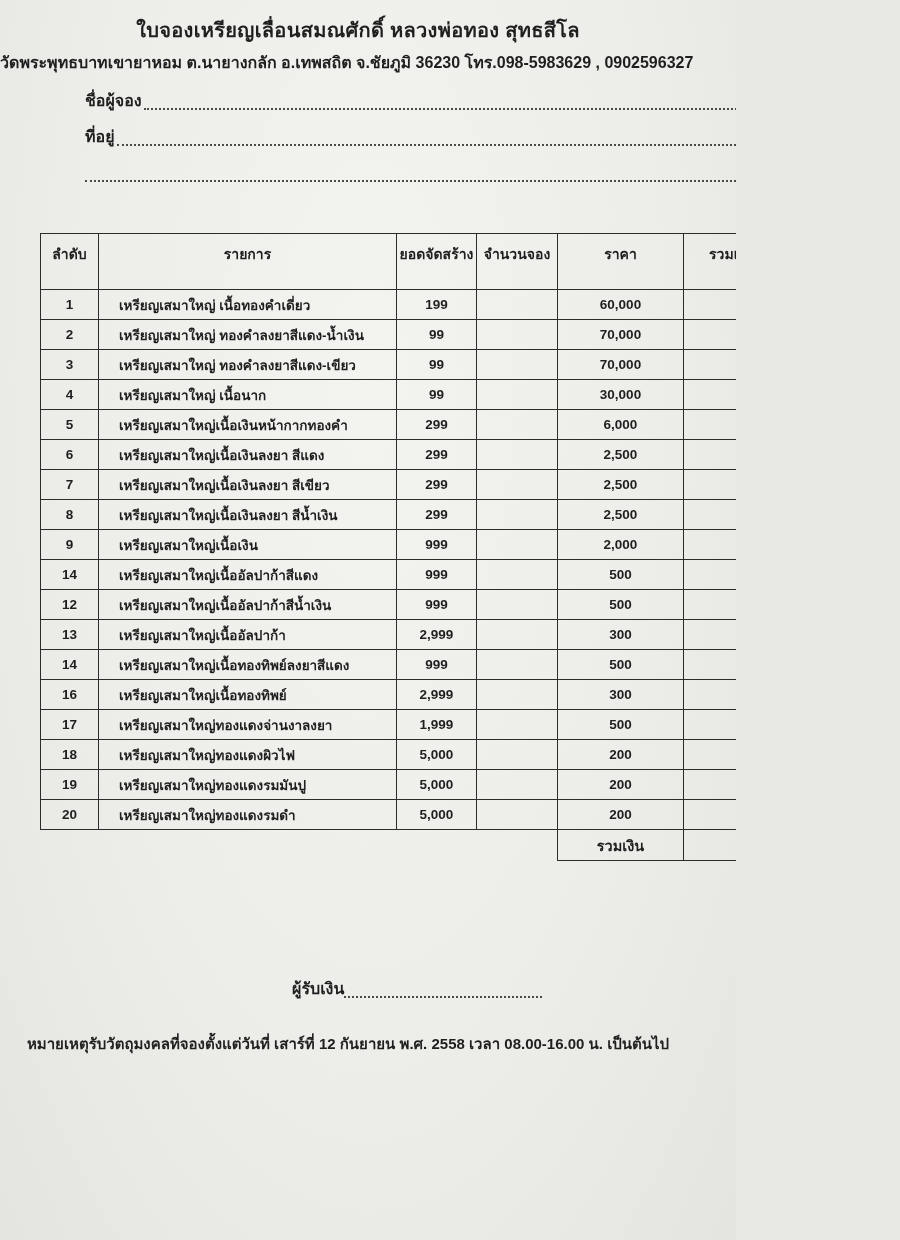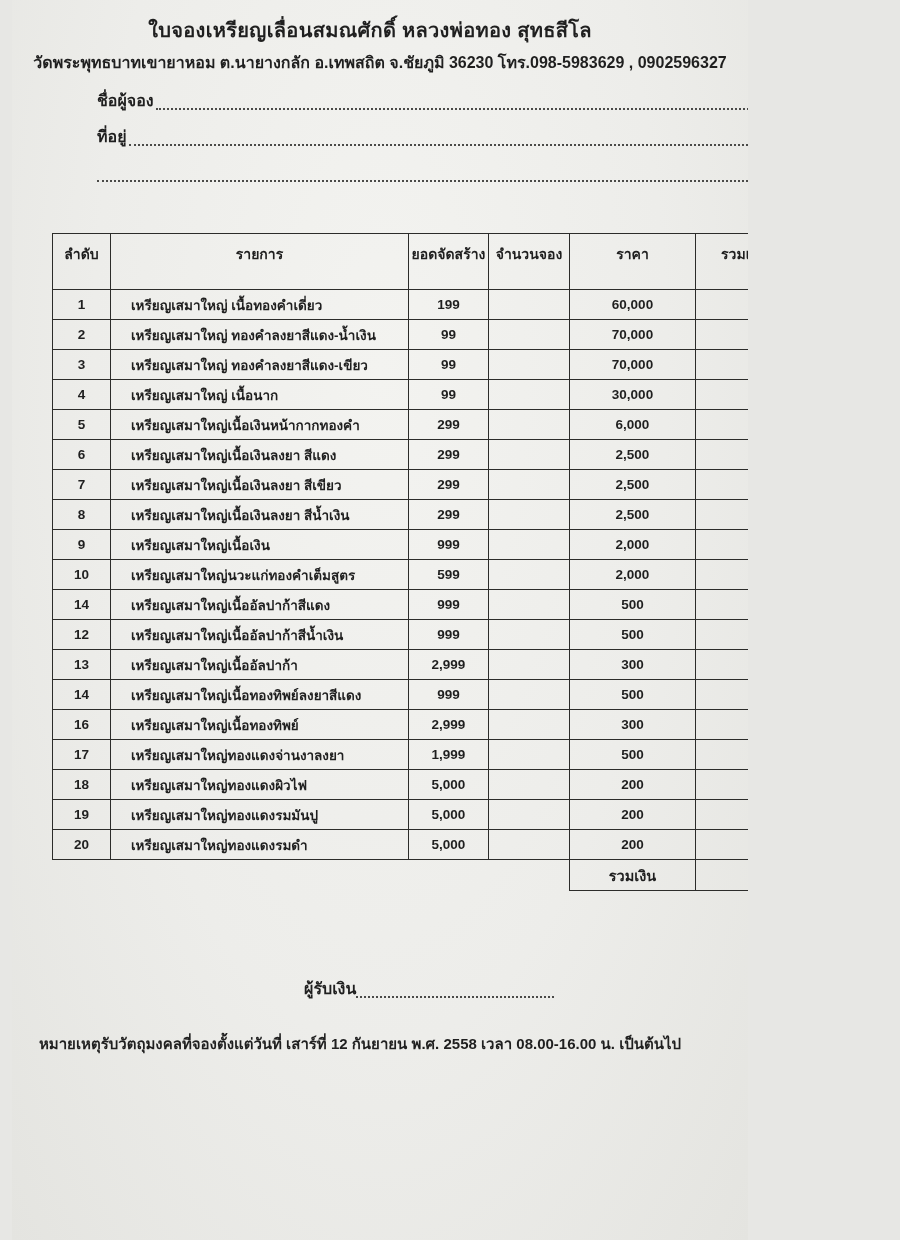--- a/index.html
+++ b/index.html
@@ -9,35 +9,33 @@
     color: #1f1f1f;
     background: #e7e7e4;
   }
   .page {
     position: relative;
     width: 736px;
     height: 1240px;
     overflow: hidden;
     background:
       radial-gradient(ellipse at 50% 30%, #f3f3f0 0%, #ededea 55%, #e4e4e0 100%);
-    margin-left: 12px;
   }
   
   .title {
     position: absolute;
     top: 14px; left: 0; right: 20px;
     text-align: center;
     font-size: 20px;
     font-weight: 700;
     letter-spacing: 0.3px;
   }
   .subtitle {
     position: absolute;
     top: 50px; left: 0; right: 0;
-    text-align: center;
     font-size: 16px;
     font-weight: 700;
   }
   
   .field-line {
     position: absolute;
     left: 85px;
     display: flex;
     align-items: flex-end;
     font-size: 16px;
@@ -238,28 +236,20 @@
     </tr>
         <tr>
       <td class="cell-no">9</td>
       <td class="cell-item">เหรียญเสมาใหญ่เนื้อเงิน</td>
       <td class="cell-made">999</td>
       <td class="cell-reserved"></td>
       <td class="cell-price">2,000</td>
       <td class="cell-total"></td>
     </tr>
         <tr>
-      <td class="cell-no">10</td>
-      <td class="cell-item">เหรียญเสมาใหญ่นวะแก่ทองคำเต็มสูตร</td>
-      <td class="cell-made">599</td>
-      <td class="cell-reserved"></td>
-      <td class="cell-price">2,000</td>
-      <td class="cell-total"></td>
-    </tr>
-        <tr>
       <td class="cell-no">14</td>
       <td class="cell-item">เหรียญเสมาใหญ่เนื้ออัลปาก้าสีแดง</td>
       <td class="cell-made">999</td>
       <td class="cell-reserved"></td>
       <td class="cell-price">500</td>
       <td class="cell-total"></td>
     </tr>
         <tr>
       <td class="cell-no">12</td>
       <td class="cell-item">เหรียญเสมาใหญ่เนื้ออัลปาก้าสีน้ำเงิน</td>

